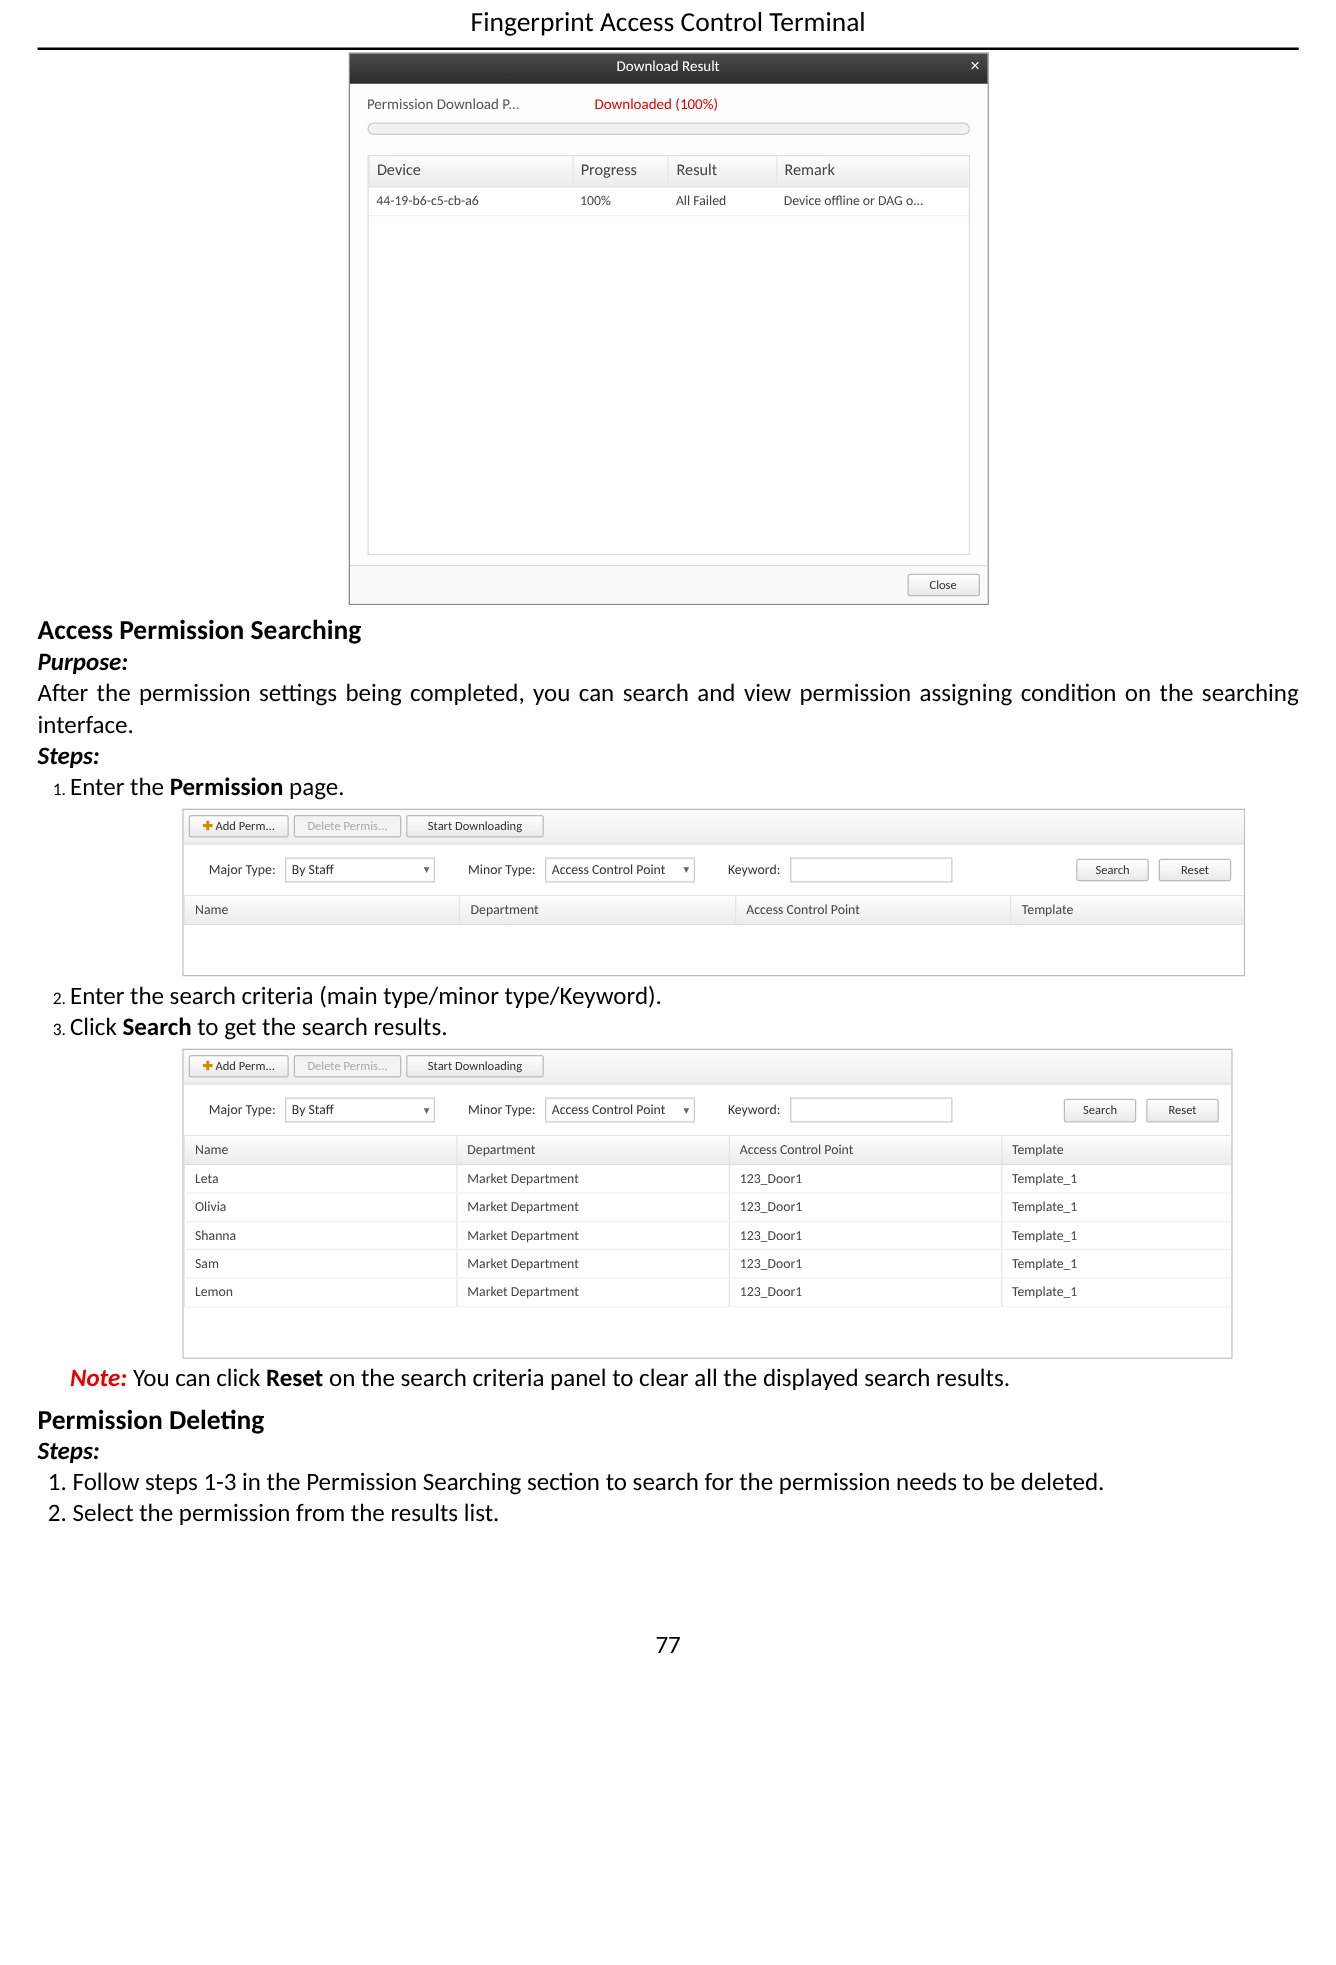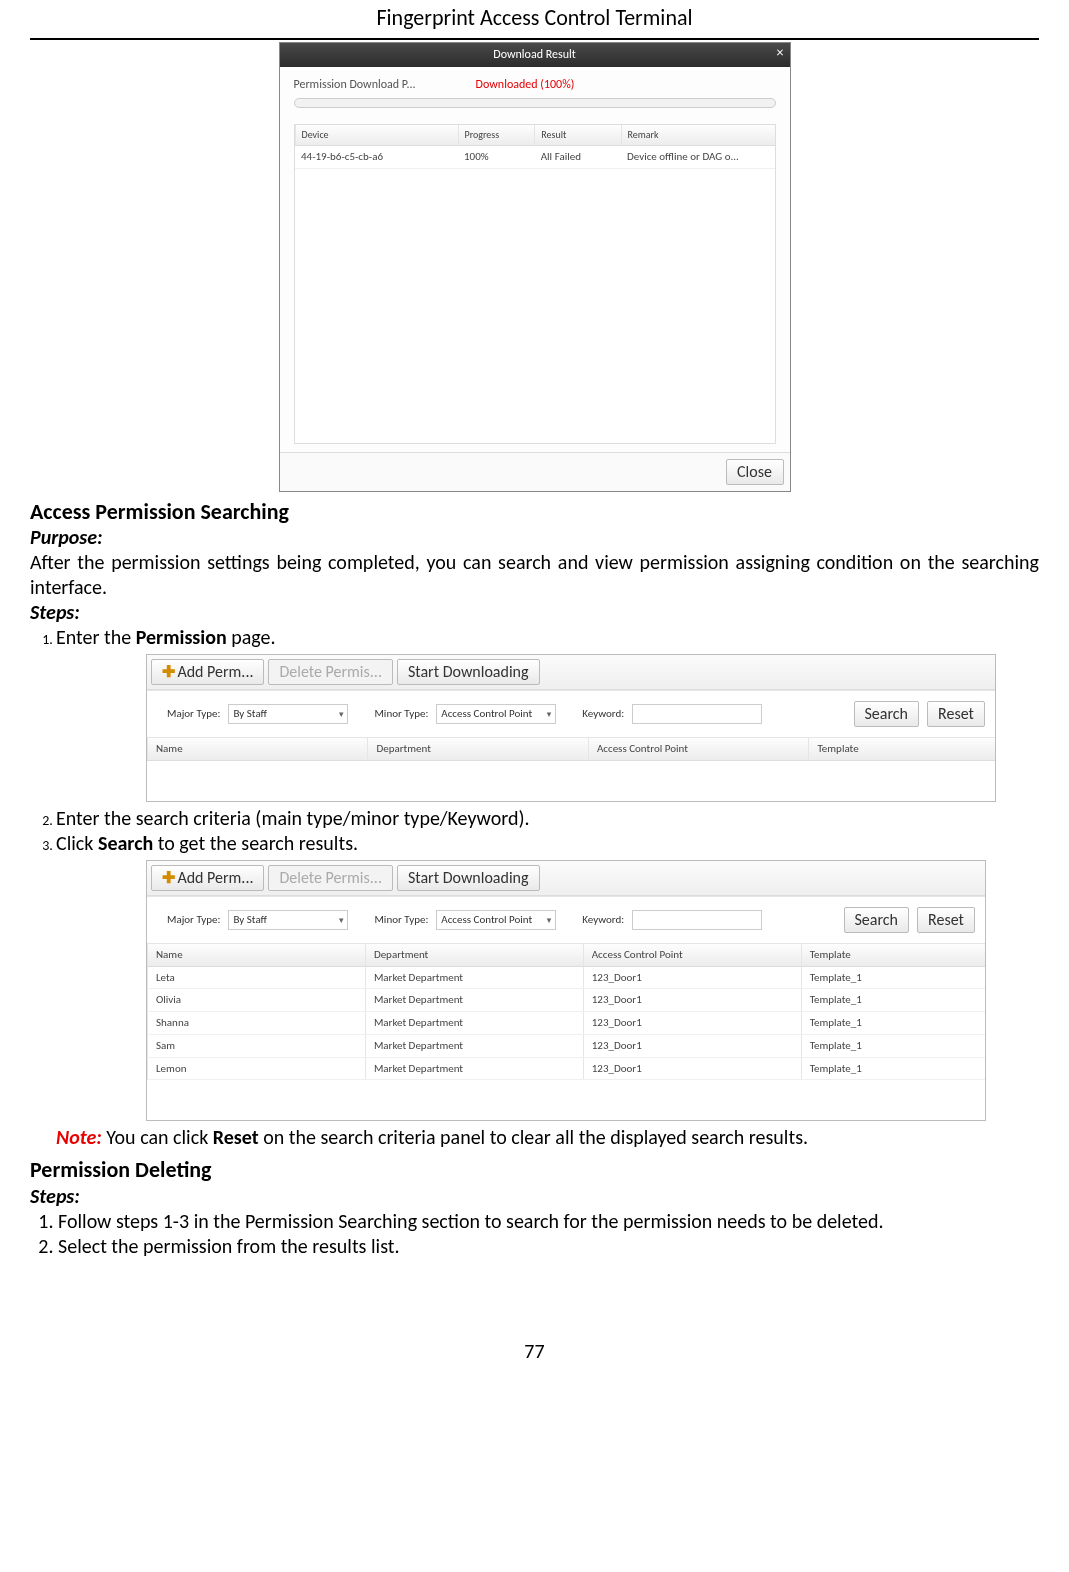--- a/index.html
+++ b/index.html
@@ -92,21 +92,21 @@
     font-size: 11px;
   }
   .result-table th {
     text-align: left;
     font-weight: normal;
     color: #444;
     background: linear-gradient(#fdfdfd,#ececec);
     border-bottom: 1px solid #ddd;
     padding: 4px 6px;
     border-left: 1px solid #e5e5e5;
-    font-size: 10px;
+    font-size: 13px;
   }
   .result-table td {
     padding: 4px 6px;
     border-bottom: 1px solid #f0f0f0;
     color: #444;
     white-space: nowrap;
   }
   .result-scroll {
     height: 320px;
     border: 1px solid #ddd;
@@ -118,21 +118,21 @@
     padding: 6px;
     text-align: right;
     background: #fafafa;
   }
   .ui-btn {
     display: inline-block;
     min-width: 58px;
     padding: 2px 10px;
     border: 1px solid #bbb;
     background: linear-gradient(#ffffff,#e9e9e9);
-    font-size: 16px;
+    font-size: 10px;
     color: #333;
     text-align: center;
     border-radius: 2px;
   }
 
   
   .h-section {
     font-size: 22px;
     font-weight: bold;
     margin: 6px 0 0 0;

